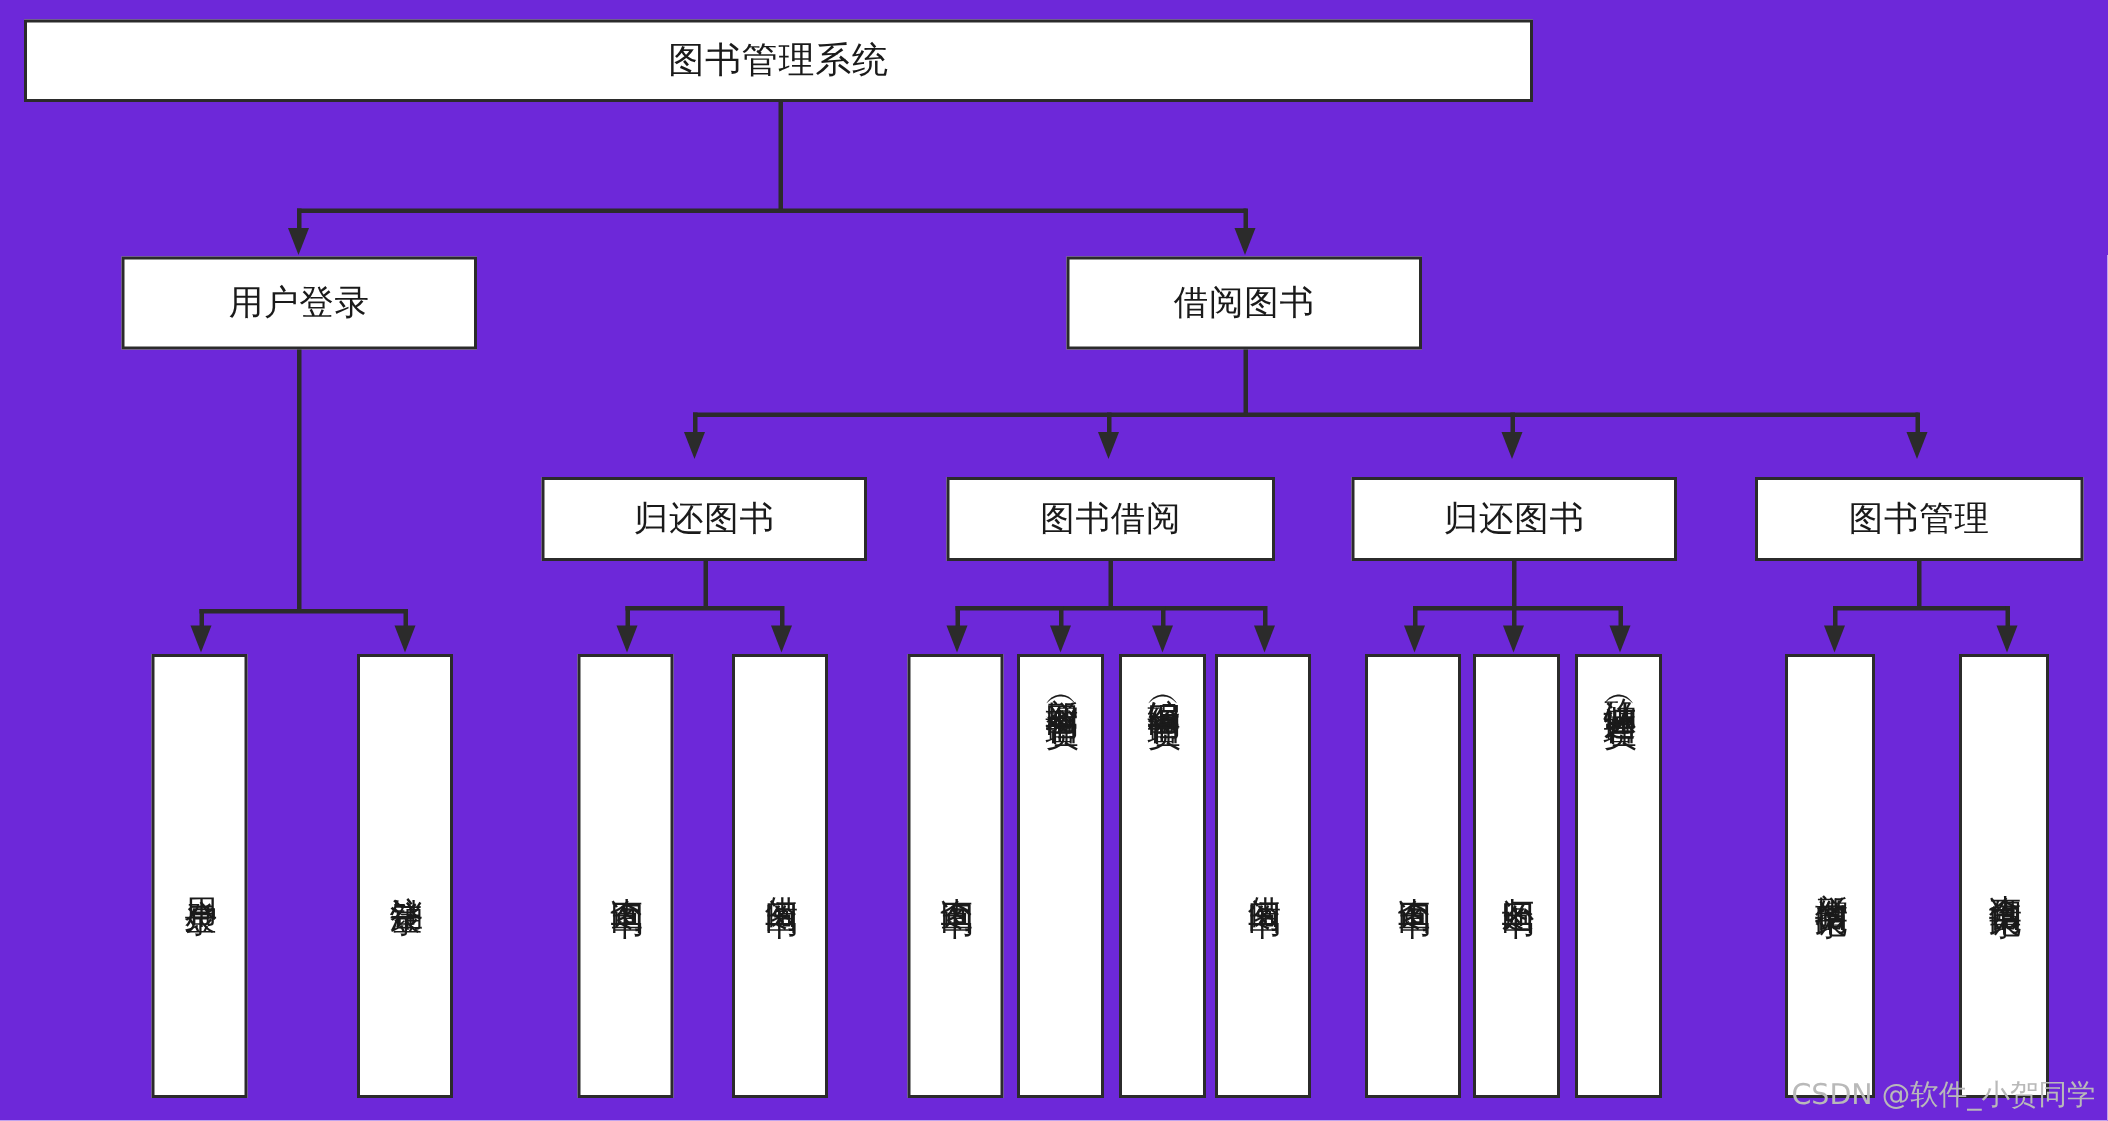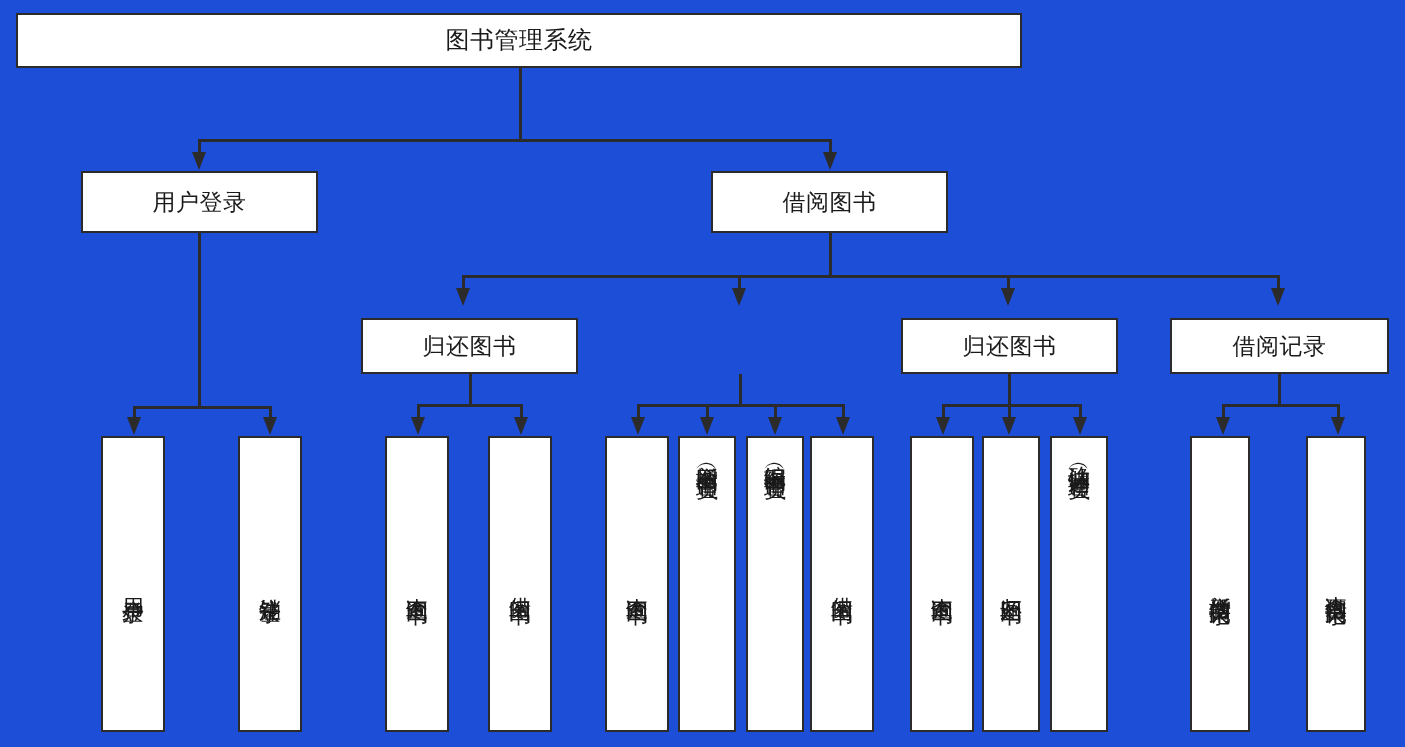--- a/index.html
+++ b/index.html
@@ -7,21 +7,21 @@
     padding: 0;
     background: #ffffff;
   }
   body {
     font-family: "DejaVu Sans", "Liberation Sans", sans-serif;
   }
   #canvas {
     position: relative;
     width: 1405px;
     height: 747px;
-    background: #1d4ed8;
+    background: #6d28d9;
     overflow: hidden;
   }
   
   .node {
     position: absolute;
     box-sizing: border-box;
     border: 2.5px solid #2b2b2b;
     background: #ffffff;
     display: flex;
     align-items: center;
@@ -121,25 +121,28 @@
   <div class="ln v" style="left:1007px; top:275px; height:14px;"></div>
   <div class="ln v" style="left:1277px; top:275px; height:14px;"></div>
   <div class="arrow" style="left:456px; top:288px;"></div>
   <div class="arrow" style="left:732px; top:288px;"></div>
   <div class="arrow" style="left:1001px; top:288px;"></div>
   <div class="arrow" style="left:1271px; top:288px;"></div>
 
   <div class="node" style="left:361px; top:318px; width:217px; height:56px;">
     <span class="lbl">归还图书</span>
   </div>
+  <div class="node" style="left:631px; top:318px; width:219px; height:56px;">
+    <span class="lbl">图书借阅</span>
+  </div>
   <div class="node" style="left:901px; top:318px; width:217px; height:56px;">
     <span class="lbl">归还图书</span>
   </div>
   <div class="node" style="left:1170px; top:318px; width:219px; height:56px;">
-    <span class="lbl">借阅记录</span>
+    <span class="lbl">图书管理</span>
   </div>
 
   <div class="ln v" style="left:469px; top:374px; height:32px;"></div>
   <div class="ln h" style="left:417px; top:404px; width:105px; height:2.5px;"></div>
   <div class="ln v" style="left:417px; top:404px; height:14px;"></div>
   <div class="ln v" style="left:520px; top:404px; height:14px;"></div>
   <div class="arrow" style="left:411px; top:417px;"></div>
   <div class="arrow" style="left:514px; top:417px;"></div>
 
   <div class="ln v" style="left:739px; top:374px; height:32px;"></div>
@@ -206,14 +209,15 @@
     <span class="lbl">确认归还（管理员）</span>
   </div>
 
   <div class="node vert mid" style="left:1190px; top:436px; width:60px; height:296px;">
     <span class="lbl">新增借阅记录</span>
   </div>
   <div class="node vert mid" style="left:1306px; top:436px; width:60px; height:296px;">
     <span class="lbl">查询借阅记录</span>
   </div>
 
+  <div id="watermark">CSDN @软件_小贺同学</div>
 
 </div>
 
 </body></html>

